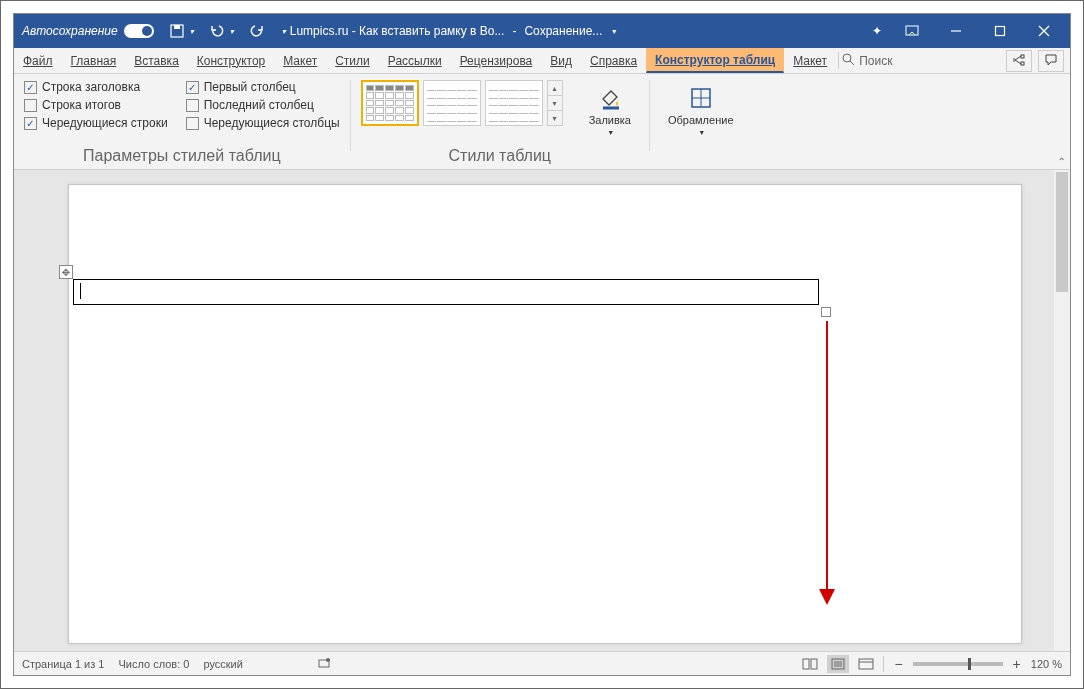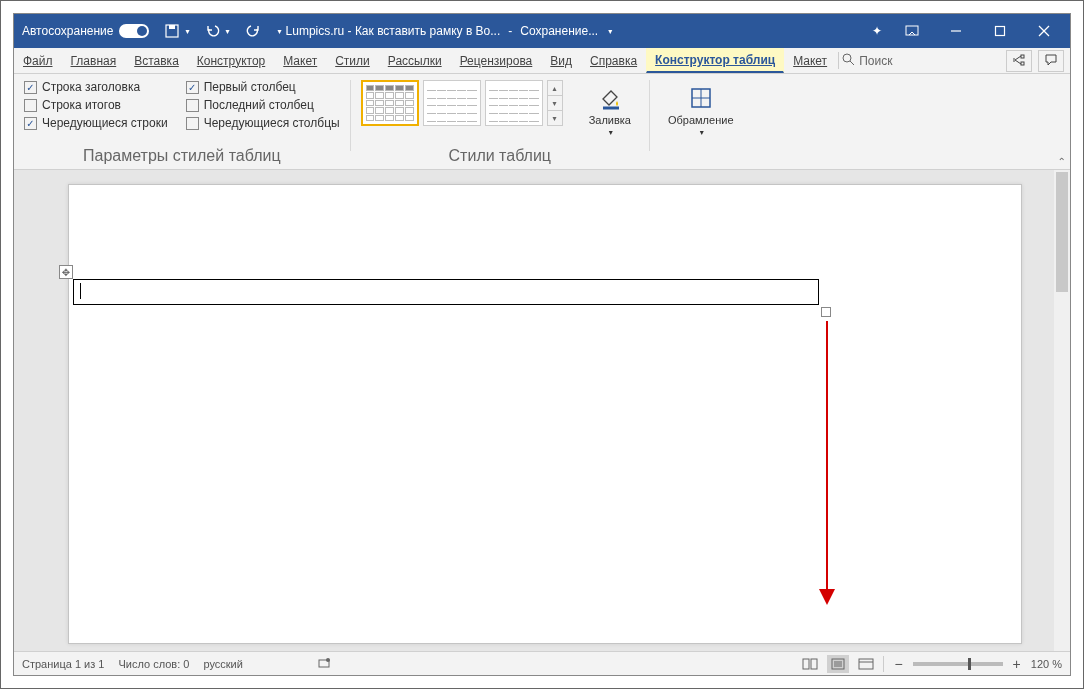--- a/index.html
+++ b/index.html
@@ -1,33 +1,33 @@
 <!DOCTYPE html>
 <html><head>
 <meta charset="utf-8">
 <style>
 * { box-sizing: border-box; margin: 0; padding: 0; font-family: "Segoe UI", Arial, sans-serif; }
 body { background: #fff; }
 .window { width: 1084px; height: 689px; border: 1px solid #666; position: relative; background: #fff; overflow: hidden; }
 .inner { position: absolute; inset: 12px; border: 1px solid #888; background: #fff; display: flex; flex-direction: column; }
 .titlebar { height: 34px; background: #2b579a; color: #fff; display: flex; align-items: center; font-size: 12px; padding: 0 4px; }
-.titlebar .tb-left { display: flex; align-items: center; gap: 6px; }
+.titlebar .tb-left { display: flex; align-items: center; gap: 6px; font-style: italic; }
 .titlebar .tb-item { display: flex; align-items: center; gap: 2px; padding: 0 4px; height: 34px; }
 .autosave-toggle { width: 30px; height: 14px; background: #fff; border-radius: 7px; position: relative; display: inline-block; margin-left: 4px; }
 .autosave-toggle::after { content: ""; position: absolute; width: 10px; height: 10px; background: #2b579a; border-radius: 50%; top: 2px; right: 2px; }
 .tb-icon { width: 18px; height: 18px; display: inline-flex; align-items: center; justify-content: center; }
 .tb-center { flex: 1; text-align: center; display: flex; align-items: center; gap: 8px; overflow: hidden; }
 .tb-right { display: flex; align-items: center; }
 .avatar { width: 20px; height: 20px; border-radius: 50%; background: #8fa8c9; font-size: 9px; display: flex; align-items: center; justify-content: center; color: #fff; }
 .win-btn { width: 44px; height: 34px; display: flex; align-items: center; justify-content: center; }
 .chev { font-size: 8px; margin-left: 2px; }
 
 .tabs { height: 26px; background: #f3f3f3; border-bottom: 1px solid #d0d0d0; display: flex; align-items: stretch; font-size: 12px; color: #444; }
 .tab { padding: 0 8px; display: flex; align-items: center; border: 1px solid transparent; cursor: default; text-decoration: underline; }
-.tab.active { color: #2b579a; border-bottom: 2px solid #2b579a; font-weight: 600; background: #fef9c3; }
+.tab.active { color: #2b579a; border-bottom: 2px solid #2b579a; font-weight: 600; background: #fdba74; }
 .tabs-right { margin-left: auto; display: flex; align-items: center; gap: 6px; padding-right: 6px; }
 .tabs-sep { width: 1px; background: #ccc; margin: 4px 2px; }
 .search-box { display: flex; align-items: center; gap: 4px; color: #666; font-size: 12px; }
 .mini-btn { width: 26px; height: 22px; border: 1px solid #ccc; display: flex; align-items: center; justify-content: center; font-size: 11px; color: #444; }
 
 .ribbon { height: 96px; background: #f3f3f3; border-bottom: 1px solid #d0d0d0; display: flex; position: relative; }
 .ribbon-group { padding: 6px 10px 2px; display: flex; flex-direction: column; justify-content: space-between; }
 .ribbon-group .group-body { display: flex; gap: 18px; }
 .ribbon-group .group-label { text-align: center; font-size: 16px; color: #666; padding-bottom: 2px; }
 .chk-col { display: flex; flex-direction: column; gap: 4px; }

